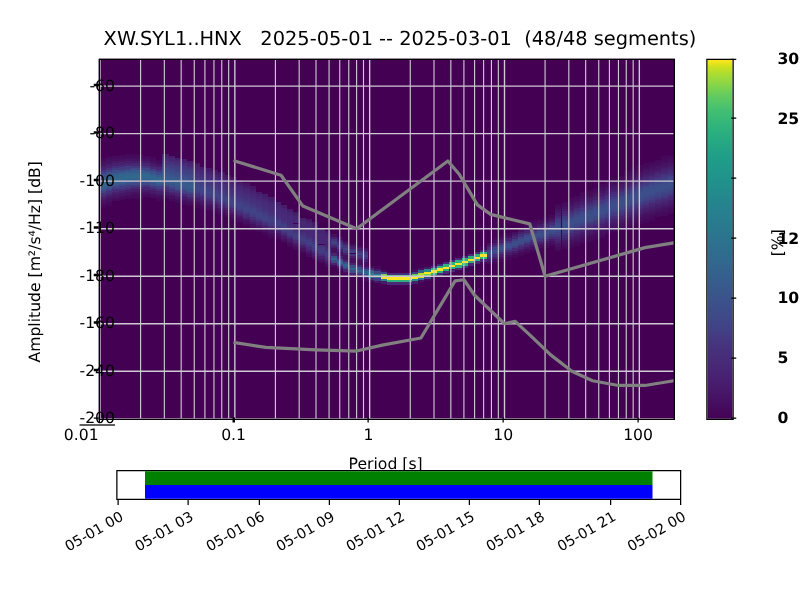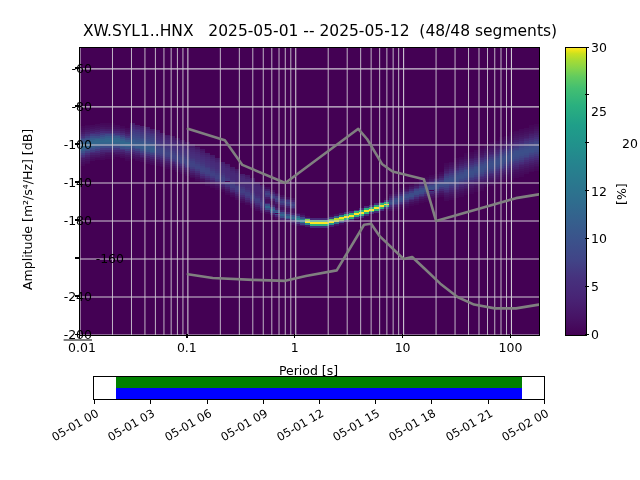--- a/index.html
+++ b/index.html
@@ -23,40 +23,40 @@
   .xlabel{position:absolute;font-size:12.5px;text-align:center;white-space:nowrap;}
   .tickmark{position:absolute;background:#000;}
 
   
   #cbar{position:absolute;left:565px;top:47px;width:20px;height:287px;border:1.1px solid #000;
         background:linear-gradient(to top,
           #440154 0%, #471365 6%, #482475 13%, #46327e 20%, #414487 26%,
           #3b528b 33%, #35608d 40%, #2f6c8e 46%, #2a788e 53%, #25848e 60%,
           #21918c 66%, #1f9e89 73%, #2ab07f 80%, #43bf71 86%, #62cb5f 90%,
           #86d549 93%, #aadc32 96%, #cae11f 98%, #e7e419 99%, #fde725 100%);}
-  .cbtick{position:absolute;left:591px;font-size:12.5px;transform:translateY(-50%);white-space:nowrap;}
+  .cbtick{position:absolute;left:622px;font-size:12.5px;transform:translateY(-50%);white-space:nowrap;font-weight:bold;}
   .cbmark{position:absolute;background:#000;height:1px;width:4px;left:585px;}
   #cblabel{position:absolute;font-size:12.5px;white-space:nowrap;transform-origin:0 0;}
 
   
   #cov{position:absolute;left:93px;top:376px;width:452px;height:24px;
        border:1.2px solid #000;background:#ffffff;box-sizing:border-box;}
   #covfill{position:absolute;left:23px;top:0px;width:406px;height:21.6px;}
   #covfill .top{position:absolute;left:0;top:0;width:100%;height:50%;background:#008000;}
   #covfill .bot{position:absolute;left:0;top:50%;width:100%;height:50%;background:#0000ff;}
   .ttick{position:absolute;background:#000;width:1px;height:4px;top:400px;}
   .tlabel{position:absolute;font-size:11.5px;white-space:nowrap;
           transform-origin:right top;transform:rotate(-30deg);text-align:right;}
 </style>
 </head>
 <body>
 
 <div id="root">
 
-  <div class="title">XW.SYL1..HNX   2025-05-01 -- 2025-05-12  (48/48 segments)</div>
+  <div class="title">XW.SYL1..HNX   2025-05-01 -- 2025-03-01  (48/48 segments)</div>
 
   <div id="plot">
     <div id="plotclip">
       <svg id="plotsvg" width="459" height="287">
         <g id="g-hist">
             <rect x="0.00" y="116.12" width="4.99" height="1.90" fill="rgb(69,8,89)" shape-rendering="crispEdges"></rect>
             <rect x="0.00" y="114.22" width="4.99" height="1.90" fill="rgb(69,12,93)" shape-rendering="crispEdges"></rect>
             <rect x="0.00" y="112.32" width="4.99" height="1.90" fill="rgb(70,18,98)" shape-rendering="crispEdges"></rect>
             <rect x="0.00" y="110.42" width="4.99" height="1.90" fill="rgb(70,26,104)" shape-rendering="crispEdges"></rect>
             <rect x="0.00" y="108.52" width="4.99" height="1.90" fill="rgb(71,36,114)" shape-rendering="crispEdges"></rect>
@@ -1522,37 +1522,37 @@
     </div>
   </div>
 
   <div id="yticks">
       <div class="ytick" style="top: 67.9073px; left: 0px; width: 72px;">-60</div>
       <div class="tickmark" style="left: 75px; top: 67.4073px; width: 4px; height: 1.2px;"></div>
       <div class="ytick" style="top: 105.921px; left: 0px; width: 72px;">-80</div>
       <div class="tickmark" style="left: 75px; top: 105.421px; width: 4px; height: 1.2px;"></div>
       <div class="ytick" style="top: 143.934px; left: 0px; width: 72px;">-100</div>
       <div class="tickmark" style="left: 75px; top: 143.434px; width: 4px; height: 1.2px;"></div>
-      <div class="ytick" style="top: 181.947px; left: 0px; width: 72px;">-140</div>
+      <div class="ytick" style="top: 181.947px; left: 0px; width: 72px;">-110</div>
       <div class="tickmark" style="left: 75px; top: 181.447px; width: 4px; height: 1.2px;"></div>
       <div class="ytick" style="top: 219.96px; left: 0px; width: 72px;">-180</div>
       <div class="tickmark" style="left: 75px; top: 219.46px; width: 4px; height: 1.2px;"></div>
-      <div class="ytick" style="top: 257.974px; left: 0px; width: 72px; margin-left: 32px;">-160</div>
+      <div class="ytick" style="top: 257.974px; left: 0px; width: 72px;">-160</div>
       <div class="tickmark" style="left: 75px; top: 257.474px; width: 4px; height: 1.2px;"></div>
       <div class="ytick" style="top: 295.987px; left: 0px; width: 72px;">-240</div>
       <div class="tickmark" style="left: 75px; top: 295.487px; width: 4px; height: 1.2px;"></div>
       <div class="ytick" style="top: 334px; left: 0px; width: 72px; text-decoration: underline;">-200</div>
       <div class="tickmark" style="left: 75px; top: 333.5px; width: 4px; height: 1.2px;"></div>
     </div>
   <div class="ylabel" style="left:20px;top:290px;transform:rotate(-90deg);">
      <span>Amplitude [m²/s⁴/Hz] [dB]</span>
   </div>
 
   <div id="xticks">
-      <div class="xtick" style="left: 82px; top: 340px;">0.01</div>
+      <div class="xtick" style="left: 65px; top: 340px;">0.01</div>
       <div class="tickmark" style="left: 78.5px; top: 334px; width: 1.2px; height: 4px;"></div>
       <div class="xtick" style="left: 186.866px; top: 340px;">0.1</div>
       <div class="tickmark" style="left: 186.366px; top: 334px; width: 1.2px; height: 4px;"></div>
       <div class="xtick" style="left: 294.732px; top: 340px;">1</div>
       <div class="tickmark" style="left: 294.232px; top: 334px; width: 1.2px; height: 4px;"></div>
       <div class="xtick" style="left: 402.599px; top: 340px;">10</div>
       <div class="tickmark" style="left: 402.099px; top: 334px; width: 1.2px; height: 4px;"></div>
       <div class="xtick" style="left: 510.465px; top: 340px;">100</div>
       <div class="tickmark" style="left: 509.965px; top: 334px; width: 1.2px; height: 4px;"></div>
     </div>
@@ -1563,21 +1563,21 @@
       <div class="cbtick" style="top: 334px;">0</div>
       <div class="cbmark" style="top: 333.5px;"></div>
       <div class="cbtick" style="top: 286.167px;">5</div>
       <div class="cbmark" style="top: 285.667px;"></div>
       <div class="cbtick" style="top: 238.333px;">10</div>
       <div class="cbmark" style="top: 237.833px;"></div>
       <div class="cbtick" style="top: 190.5px;">12</div>
       <div class="cbmark" style="top: 190px;"></div>
       <div class="cbtick" style="top: 142.667px; margin-left: 31px;">20</div>
       <div class="cbmark" style="top: 142.167px;"></div>
-      <div class="cbtick" style="top: 94.8333px; margin-top: 16px;">25</div>
+      <div class="cbtick" style="top: 94.8333px;">25</div>
       <div class="cbmark" style="top: 94.3333px;"></div>
       <div class="cbtick" style="top: 47px;">30</div>
       <div class="cbmark" style="top: 46.5px;"></div>
     </div>
   <div id="cblabel" style="left:614px;top:205px;transform:rotate(-90deg);">[%]</div>
 
   <div id="cov">
     <div id="covfill" style="left: 21.852px; width: 405.896px; height: 21.6px;">
       <div class="top"></div>
       <div class="bot"></div>

